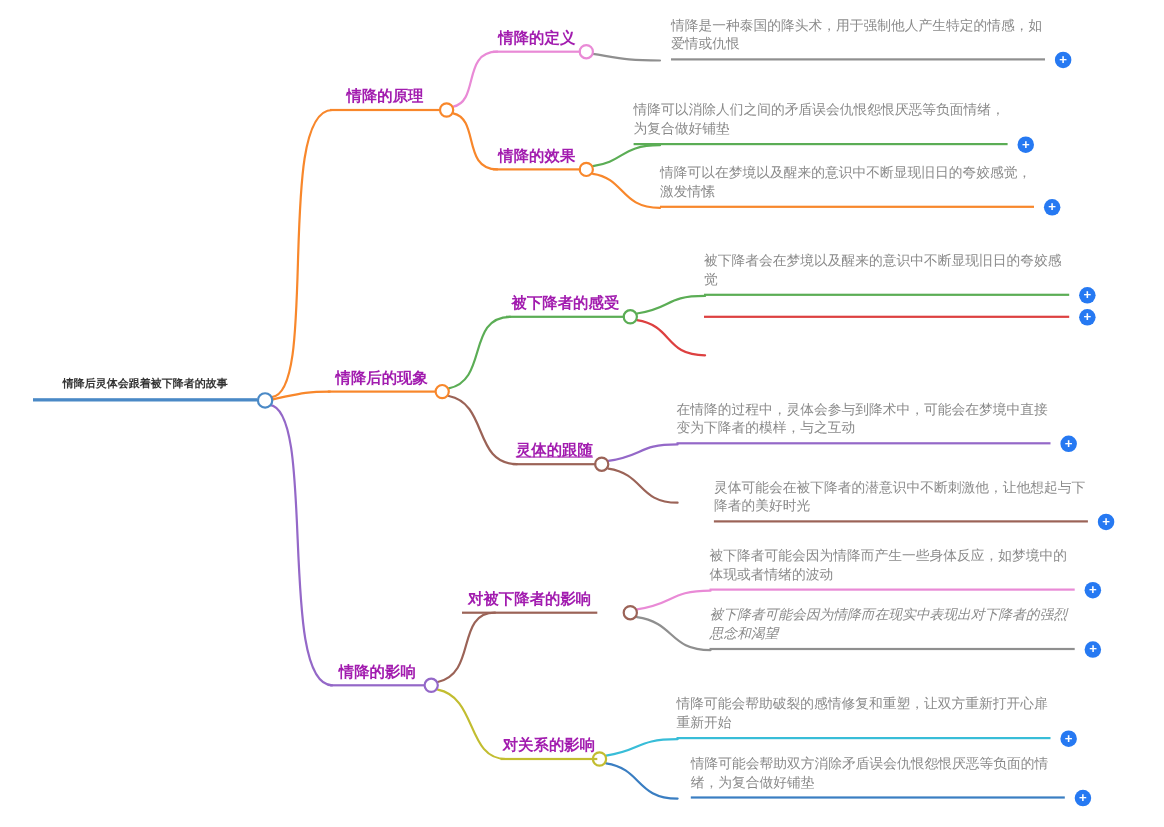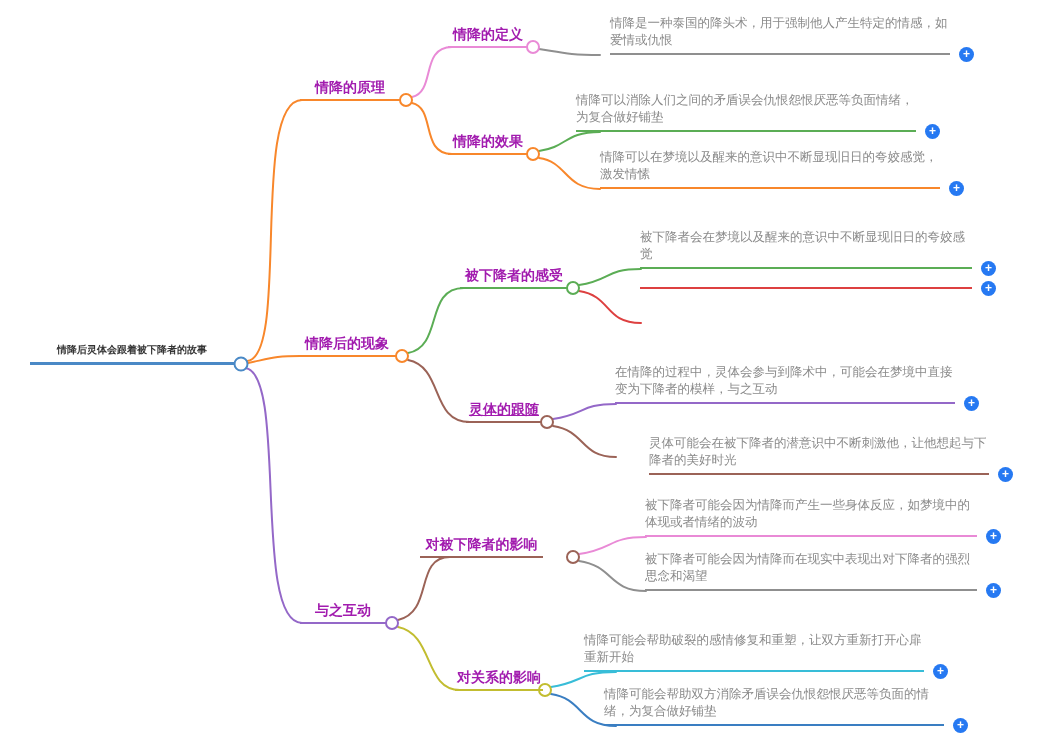--- a/index.html
+++ b/index.html
@@ -74,21 +74,21 @@
     <span>情降后灵体会跟着被下降者的故事</span>
   </div>
 
   <div class="node" style="left: 300px; top: 78px; width: 100px; border-bottom-color: rgb(248, 135, 43); text-align: center;">
     <span>情降的原理</span>
   </div>
   <div class="node" style="left: 298px; top: 334px; width: 98px; border-bottom-color: rgb(248, 135, 43);">
     <span>情降后的现象</span>
   </div>
   <div class="node" style="left: 300px; top: 601px; width: 86px; border-bottom-color: rgb(148, 104, 200);">
-    <span>与之互动</span>
+    <span>情降的影响</span>
   </div>
 
   <div class="node" style="left: 448px; top: 25px; width: 80px; border-bottom-color: rgb(233, 138, 214);">
     <span>情降的定义</span>
   </div>
   <div class="node" style="left: 448px; top: 132px; width: 80px; border-bottom-color: rgb(248, 135, 43);">
     <span>情降的效果</span>
   </div>
   <div class="node" style="left: 460px; top: 266px; width: 108px; border-bottom-color: rgb(91, 173, 85);">
     <span>被下降者的感受</span>
@@ -131,27 +131,27 @@
   </div>
   <div class="leaf" style="left: 649px; top: 417px; width: 340px; border-bottom-color: rgb(155, 99, 87); margin-top: 18px;">
     <span>灵体可能会在被下降者的潜意识中不断刺激他，让他想起与下降者的美好时光</span>
     <span class="plus" style="background: rgb(38, 121, 242);">+</span>
   </div>
 
   <div class="leaf" style="left: 645px; top: 497px; width: 332px; border-bottom-color: rgb(233, 138, 214);">
     <span>被下降者可能会因为情降而产生一些身体反应，如梦境中的体现或者情绪的波动</span>
     <span class="plus" style="background: rgb(38, 121, 242);">+</span>
   </div>
-  <div class="leaf" style="left: 645px; top: 551px; width: 332px; border-bottom-color: rgb(143, 143, 143);">
+  <div class="leaf" style="left: 645px; top: 551px; width: 332px; border-bottom-color: rgb(143, 143, 143); font-style: italic;">
     <span>被下降者可能会因为情降而在现实中表现出对下降者的强烈思念和渴望</span>
     <span class="plus" style="background: rgb(38, 121, 242);">+</span>
   </div>
 
-  <div class="leaf" style="left: 584px; top: 632px; width: 340px; border-bottom-color: rgb(56, 189, 216);">
+  <div class="leaf" style="left: 615px; top: 632px; width: 340px; border-bottom-color: rgb(56, 189, 216);">
     <span>情降可能会帮助破裂的感情修复和重塑，让双方重新打开心扉重新开始</span>
     <span class="plus" style="background: rgb(38, 121, 242);">+</span>
   </div>
-  <div class="leaf" style="left: 604px; top: 686px; width: 340px; border-bottom-color: rgb(58, 126, 194);">
+  <div class="leaf" style="left: 628px; top: 686px; width: 340px; border-bottom-color: rgb(58, 126, 194);">
     <span>情降可能会帮助双方消除矛盾误会仇恨怨恨厌恶等负面的情绪，为复合做好铺垫</span>
     <span class="plus" style="background: rgb(38, 121, 242);">+</span>
   </div>
 
 </div>
 
 </body></html>

